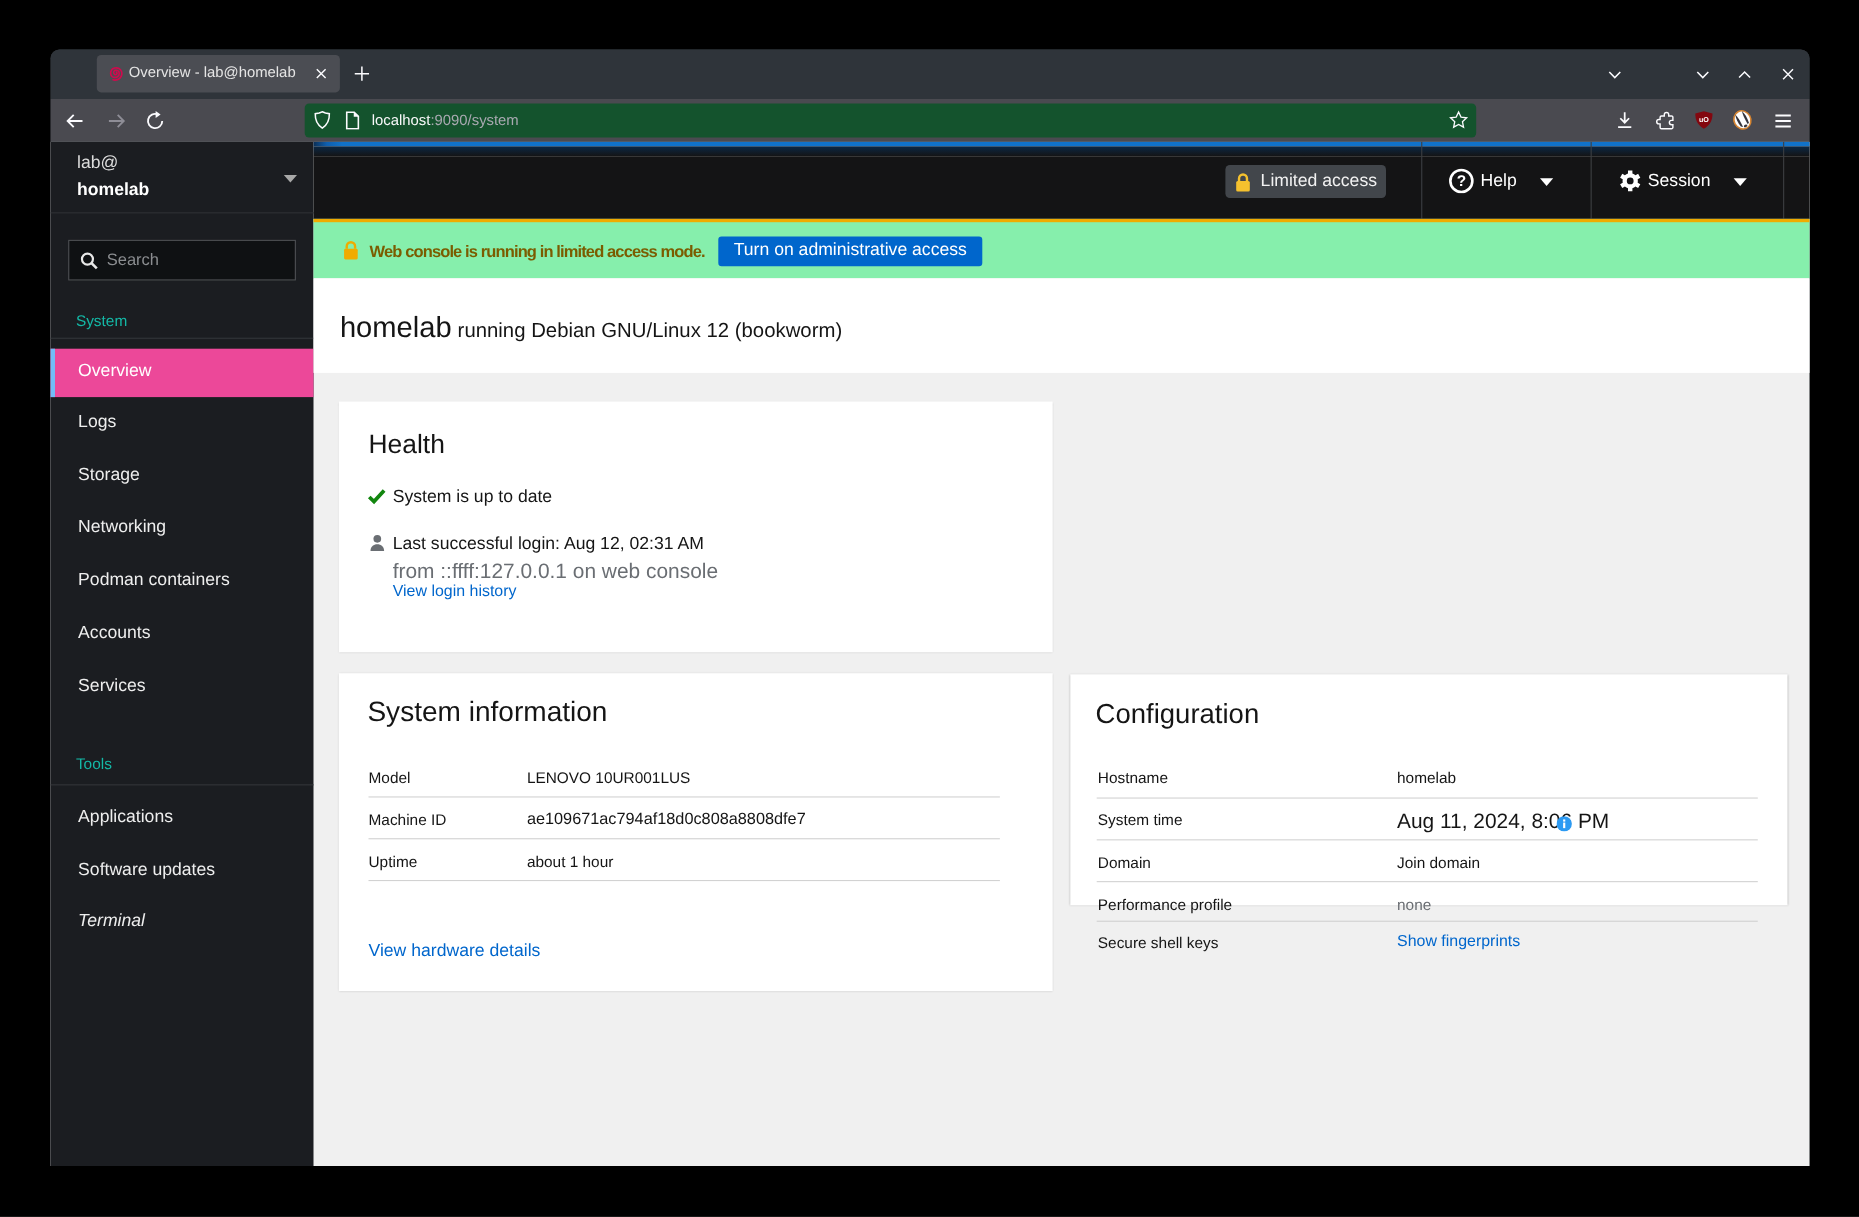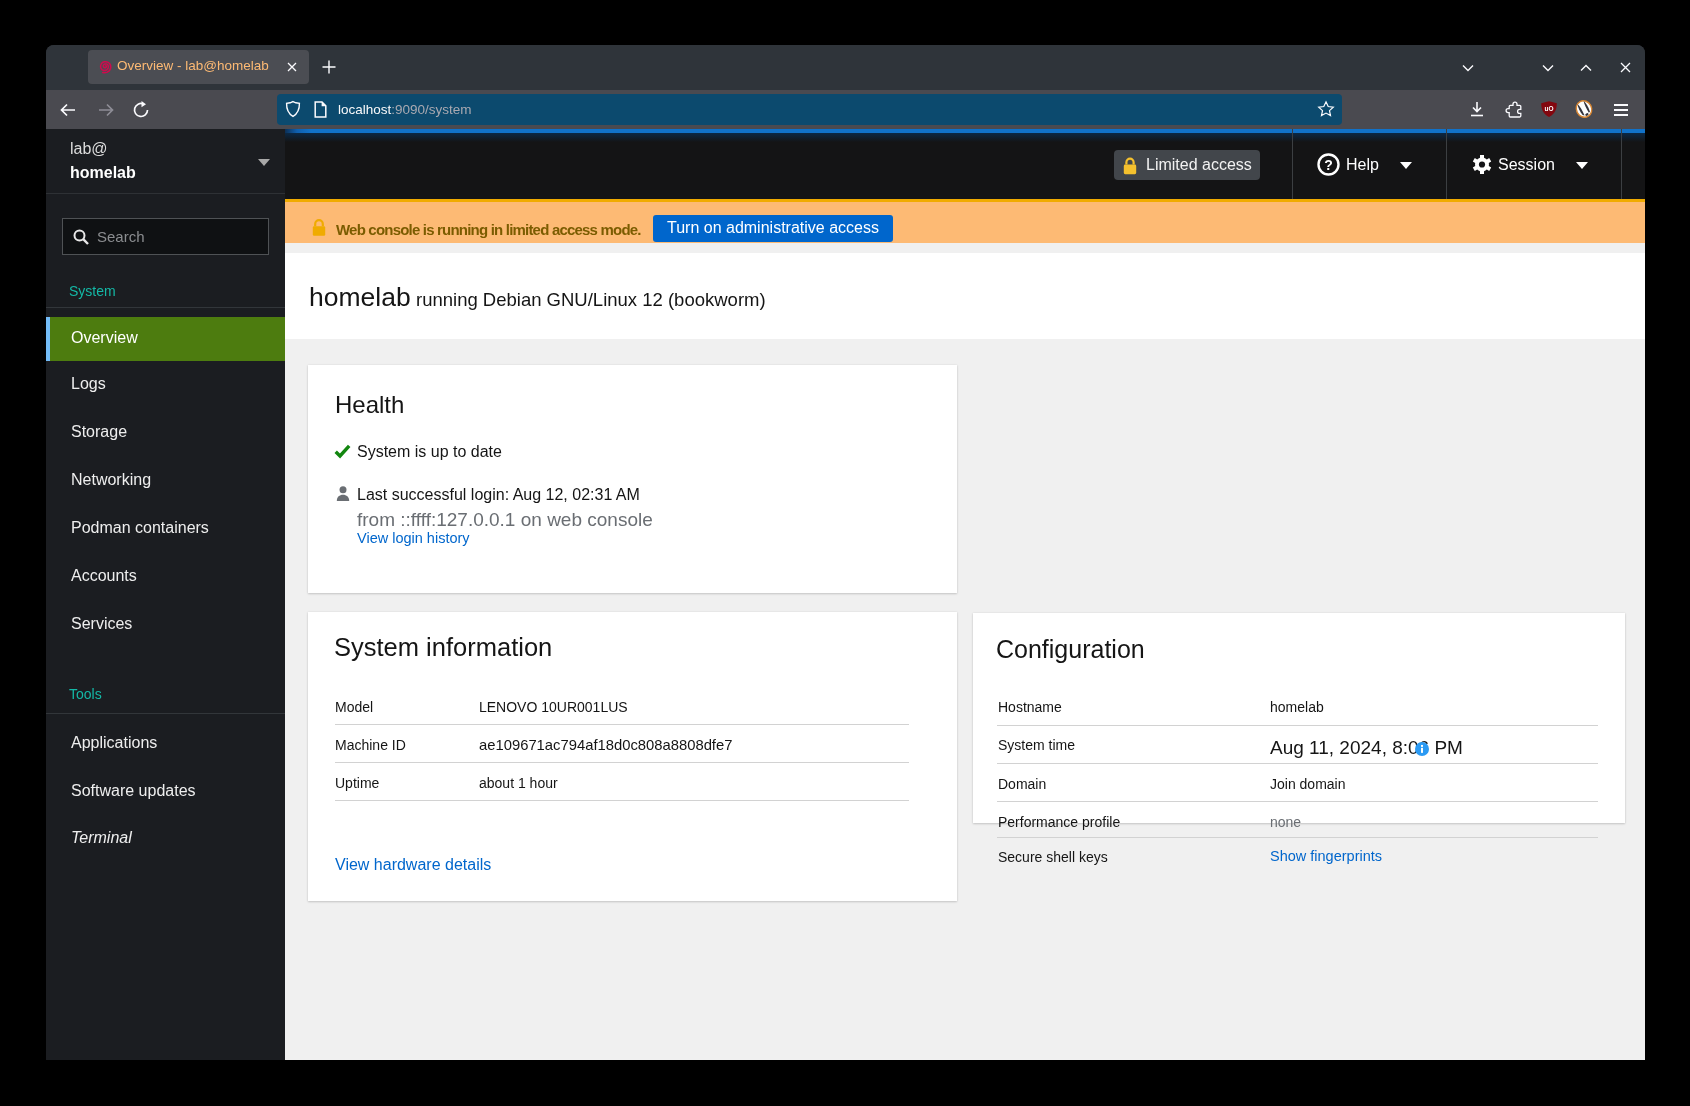--- a/index.html
+++ b/index.html
@@ -5,23 +5,23 @@
 * { margin:0; padding:0; box-sizing:border-box; }
 html,body { width:1690px; height:1106px; background:#000; overflow:hidden; }
 body { font-family:"Liberation Sans", sans-serif; }
 #stage { position:relative; width:1690px; height:1106px; background:#000; }
 .abs { position:absolute; }
 
 
 #win { left:46px; top:45px; width:1599px; height:1015px; background:#2f343a; border-radius:8px 8px 0 0; }
 #tabbar { left:0; top:0; width:100%; height:45px; background:#2f343a; border-radius:8px 8px 0 0; }
 #tab { left:42px; top:5px; width:221px; height:34px; background:#4b4d53; border-radius:4px; color:#fbfbfe; }
-#tab .title { position:absolute; left:29px; top:8px; font-size:13.5px; color:#fdba74; }
+#tab .title { position:absolute; left:29px; top:8px; font-size:13.5px; color:#e5e5e5; }
 #toolbar { left:0; top:45px; width:100%; height:39px; background:#4a4a50; }
-#urlbar { left:231px; top:4px; width:1065px; height:31px; background:#0c4a6e; border-radius:4px; }
+#urlbar { left:231px; top:4px; width:1065px; height:31px; background:#14532d; border-radius:4px; }
 #urlbar .urltext { position:absolute; left:61px; top:8px; font-size:13.5px; color:#f9f9fa; }
 #urlbar .urltext span { color:#a9a9b1; }
 
 
 #page { left:46px; top:129px; width:1599px; height:931px; background:#f0f0f0;padding-left:22px; }
 #bluestrip { left:239px; top:0; width:1360px; height:4px; background:linear-gradient(to right,#0c2f55 0px,#0f5fae 12px,#1172c9 26px); }
 #mastgrad { left:239px; top:4px; width:1360px; height:9px; background:linear-gradient(to bottom,#0b2845,#141415); }
 #masthead { left:239px; top:13px; width:1360px; height:57px; background:#141415; }
 #sidebar { left:0; top:0; width:239px; height:931px; background:#1b1d21; }
 
@@ -29,32 +29,32 @@
 .sbhead { left:24px; top:11px; color:#dcdcdc; font-size:16px; }
 .sbhost { left:24px; top:35px; color:#fff; font-size:16px; font-weight:bold; }
 .sbcaret { left:212px; top:30px; width:0; height:0; border-left:6px solid transparent; border-right:6px solid transparent; border-top:7px solid #a8a8a8; }
 .sbdiv1 { left:0; top:64px; width:239px; height:1px; background:#2e3135; }
 #search { left:16px; top:89px; width:207px; height:37px; background:#0f1113; border:1px solid #4f5255; }
 #search .ph { position:absolute; left:34px; top:9px; color:#8b8d90; font-size:15px; }
 .navsect { left:23px; color:#14b8a6; font-size:14px; }
 .navdiv { left:0; width:239px; height:1px; background:#32363a; }
 .navitem { left:0; width:239px; height:45px; color:#eeeeee; font-size:16px; }
 .navitem .t { position:absolute; left:25px; top:12px; }
-.navitem.sel { background:#4d7c0f; border-left:4px solid #73bcf7; }
+.navitem.sel { background:#ec4899; border-left:4px solid #73bcf7; }
 .navitem.sel .t { left:21px; color:#fff; }
 
 
 .msep { top:-13px; width:1px; height:70px; background:#3c3f42; }
 #limbtn { left:829px; top:8px; width:146px; height:30px; background:#42464b; border-radius:4px; }
 #limbtn span { position:absolute; left:32px; top:6px; color:#f2f2f2; font-size:16px; }
 .mtext { color:#fff; font-size:16px; }
 .mcaret { width:0; height:0; border-left:6px solid transparent; border-right:6px solid transparent; border-top:7px solid #fff; }
 
 
-#banner { left:239px; top:70px; width:1360px; height:44px; background:#fdba74; border-top:3px solid #f0ab00; }
+#banner { left:239px; top:70px; width:1360px; height:54px; background:#86efac; border-top:3px solid #f0ab00; }
 #banner .btxt { position:absolute; left:51px; top:19px; color:#7b5c00; font-weight:bold; font-size:15px; letter-spacing:-0.8px; }
 #adminbtn { left:368px; top:13px; width:240px; height:27px; background:#0066cc; border-radius:3px; color:#fff; font-size:16px; }
 #adminbtn span { position:absolute; left:14px; top:4px; }
 
 
 #hband { left:239px; top:124px; width:1360px; height:86px; background:#fff; }
 #hband .host { position:absolute; left:24px; top:29px; font-size:26.5px; color:#151515; }
 #hband .os { position:absolute; left:131px; top:36px; font-size:18.5px; color:#151515; }
 
 

